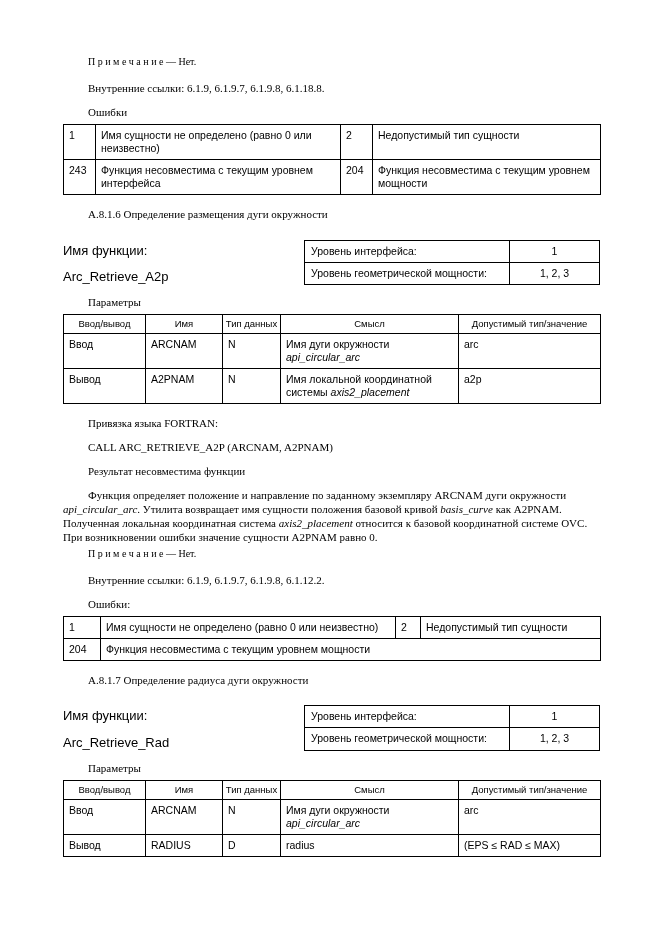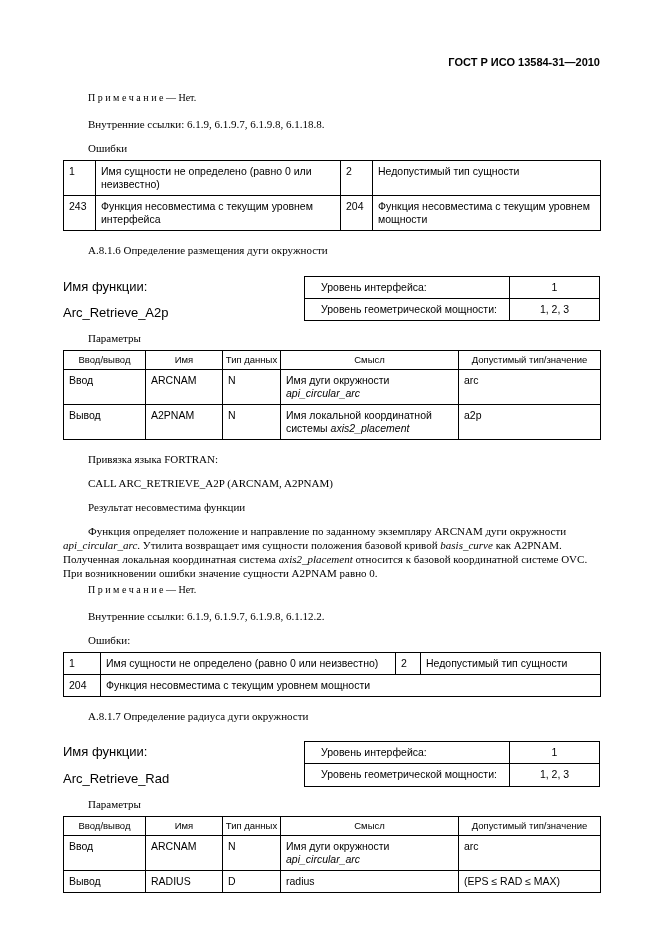--- a/index.html
+++ b/index.html
@@ -31,31 +31,28 @@
   table.params td.short { height: 20px; }
   table.errors td { height: 30px; }
   table.errors2 td { height: 20px; }
 
   .func-block { display: flex; justify-content: space-between; align-items: flex-start; margin: 0 0 10px 0; }
   .func-left { font-size: 13px; line-height: 1.25; padding-top: 3px; }
   .func-left .fn-label { margin-bottom: 10px; }
   table.levels { width: 295px; margin: 0; }
   table.levels td { height: 20px; vertical-align: middle; }
   table.levels td.val { text-align: center; }
-  table.levels td.lbl { padding-left: 16px; }
+  table.levels td.lbl { padding-left: 6px; }
 </style>
 </head>
 <body>
 
 <div class="page">
   <div class="content">
 
-    <div class="gost-header">
-      <span>ГОСТ Р ИСО 13584-31—2010</span>
-    </div>
 
 
     <p class="para small indent">П р и м е ч а н и е  —  Нет.</p>
 
     <p class="para indent gap-md">Внутренние ссылки: 6.1.9, 6.1.9.7, 6.1.9.8, 6.1.18.8.</p>
 
     <p class="para indent gap-sm">Ошибки</p>
 
     <table class="tbl errors">
       <colgroup>

